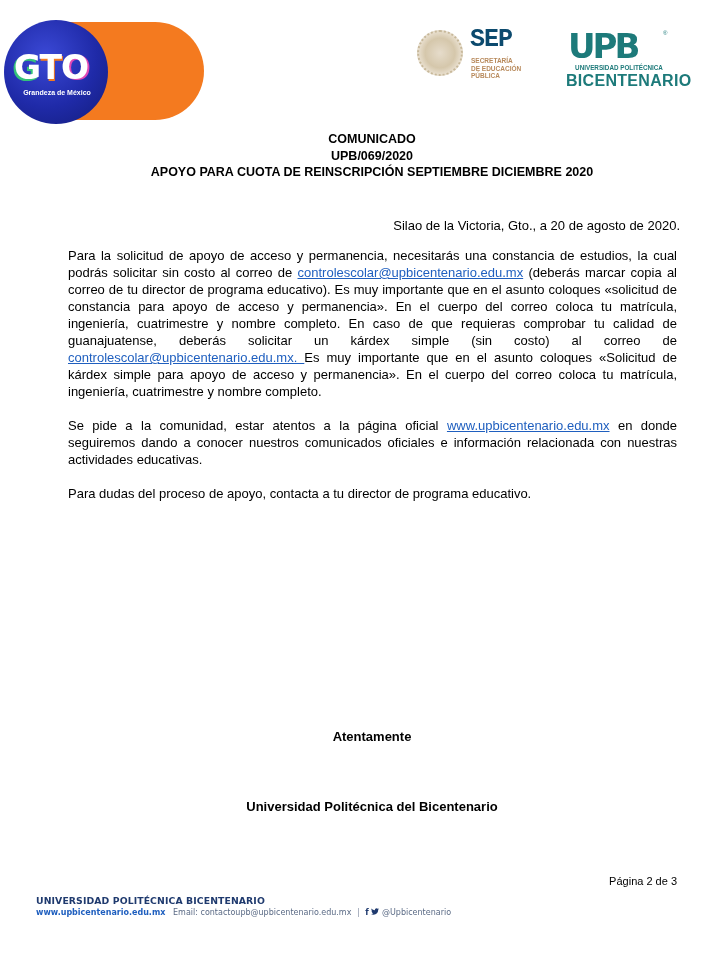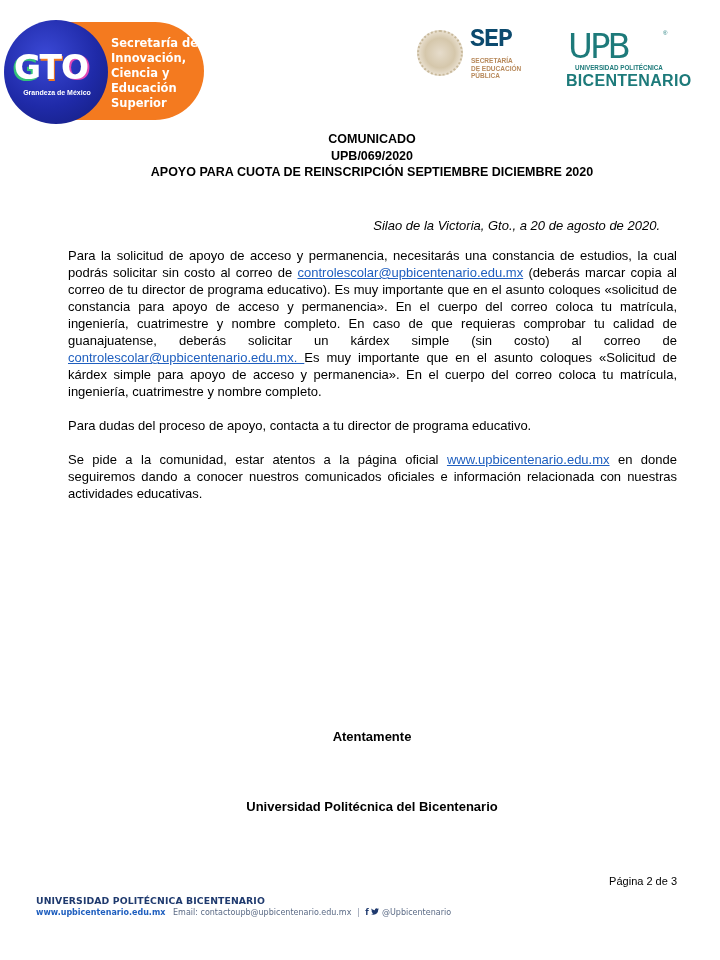--- a/index.html
+++ b/index.html
@@ -19,31 +19,31 @@
   .gto-tag { position: absolute; left: 10px; top: 69px; width: 86px; text-align: center; font-size: 7px; color: #ffffff; font-weight: bold; }
   .gto-text { position: absolute; left: 107px; top: 16px; font-family: "DejaVu Sans", sans-serif; font-weight: bold; font-size: 11.5px; line-height: 15px; color: #ffffff; }
 
   .sep-logo { position: absolute; left: 415px; top: 28px; width: 120px; height: 56px; }
   .sep-seal { position: absolute; left: 2px; top: 2px; width: 46px; height: 46px; border-radius: 50%;
     border: 2px dotted #c7b89a; background: radial-gradient(circle, #e6dccb 0%, #d5c7ab 50%, #efe7da 80%, #fff 100%); }
   .sep-word { position: absolute; left: 55px; top: -3px; font-family: Liberation Mono, monospace; font-weight: bold; font-size: 25px; color: #0c4a6e; letter-spacing: -1px; }
   .sep-sub { position: absolute; left: 56px; top: 29px; font-size: 6.5px; line-height: 7.5px; color: #b88a5c; font-weight: bold; }
 
   .upb-logo { position: absolute; left: 563px; top: 27px; width: 112px; height: 58px; }
-  .upb-mark { position: absolute; left: 5px; top: 2px; font-family: "DejaVu Sans", sans-serif; font-weight: normal; font-size: 34px; line-height: 34px; color: #1d7a7a; letter-spacing: -3px; }
+  .upb-mark { position: absolute; left: 5px; top: 2px; font-family: "DejaVu Sans", sans-serif; font-weight: bold; font-size: 34px; line-height: 34px; color: #1d7a7a; letter-spacing: -3px; }
   .upb-reg { position: absolute; left: 100px; top: 3px; font-size: 6px; color: #1d7a7a; }
   .upb-sub1 { position: absolute; left: 3px; top: 37px; width: 106px; text-align: center; font-size: 6.3px; color: #1d7a7a; font-weight: bold; white-space: nowrap; }
   .upb-sub2 { position: absolute; left: 3px; top: 45px; width: 106px; text-align: left; font-size: 16px; color: #1d7a7a; font-weight: bold; letter-spacing: 0.3px; }
 
   
   .title-block { position: absolute; left: 0; top: 131px; width: 744px; text-align: center; font-weight: bold; font-size: 12.5px; line-height: 16.5px; }
   .title-block div { white-space: nowrap; }
 
   
-  .date-line { position: absolute; right: 60px; top: 218px; font-size: 13px; white-space: nowrap; font-style: italic; }
+  .date-line { position: absolute; right: 40px; top: 218px; font-size: 13px; white-space: nowrap; }
   .body { position: absolute; left: 68px; top: 247px; width: 609px; font-size: 13px; line-height: 17px; text-align: justify; }
   .body p { margin-bottom: 17.2px; }
   .body a { color: #1f5fbf; text-decoration: underline; }
 
   .closing { position: absolute; left: 0; width: 744px; text-align: center; font-weight: bold; font-size: 13px; white-space: nowrap; }
   .closing.c1 { top: 729px; }
   .closing.c2 { top: 799px; }
 
   
   .page-num { position: absolute; right: 43px; top: 875px; font-size: 11px; }
@@ -56,27 +56,20 @@
   .footer .social { color: #1f3a6e; font-weight: bold; }
 </style>
 </head>
 <body>
 
 <div class="gto-logo">
   <div class="gto-pill"></div>
   <div class="gto-circle"></div>
   <div class="gto-word"><span class="g">G</span><span class="t">T</span><span class="o">O</span></div>
   <div class="gto-tag">Grandeza de México</div>
-  <div class="gto-text">
-    <div>Secretaría de</div>
-    <div>Innovación,</div>
-    <div>Ciencia y</div>
-    <div>Educación</div>
-    <div>Superior</div>
-  </div>
 </div>
 
 <div class="sep-logo">
   <div class="sep-seal"></div>
   <div class="sep-word">SEP</div>
   <div class="sep-sub">
     <div>SECRETARÍA</div>
     <div>DE EDUCACIÓN</div>
     <div>PÚBLICA</div>
   </div>
@@ -92,22 +85,22 @@
 <div class="title-block">
   <div>COMUNICADO</div>
   <div>UPB/069/2020</div>
   <div>APOYO PARA CUOTA DE REINSCRIPCIÓN SEPTIEMBRE DICIEMBRE 2020</div>
 </div>
 
 <div class="date-line">Silao de la Victoria, Gto., a 20  de agosto de 2020.</div>
 
 <div class="body">
   <p><span>Para la solicitud de apoyo de acceso y permanencia, necesitarás una constancia de estudios, la cual podrás solicitar sin costo al correo de </span><a>controlescolar@upbicentenario.edu.mx</a><span> (deberás marcar copia al correo de tu director de programa educativo). Es muy importante que en el asunto coloques «solicitud de constancia para apoyo de acceso y permanencia». En el cuerpo del correo coloca tu matrícula, ingeniería, cuatrimestre y nombre completo. En caso de que requieras comprobar tu calidad de guanajuatense, deberás solicitar un kárdex simple (sin costo) al correo de </span><a>controlescolar@upbicentenario.edu.mx. </a><span> Es muy importante que en el asunto coloques «Solicitud de kárdex simple para apoyo de acceso y permanencia». En el cuerpo del correo coloca tu matrícula, ingeniería, cuatrimestre y nombre completo.</span></p>
+  <p><span>Se pide a la comunidad, estar atentos a la página oficial </span><a>www.upbicentenario.edu.mx</a><span> en donde seguiremos dando a conocer nuestros comunicados oficiales e información relacionada con nuestras actividades educativas.</span></p>
   <p>Para dudas del proceso de apoyo, contacta a tu director de programa educativo.</p>
-  <p><span>Se pide a la comunidad, estar atentos a la página oficial </span><a>www.upbicentenario.edu.mx</a><span> en donde seguiremos dando a conocer nuestros comunicados oficiales e información relacionada con nuestras actividades educativas.</span></p>
 </div>
 
 <div class="closing c1">Atentamente</div>
 <div class="closing c2">Universidad Politécnica del Bicentenario</div>
 
 <div class="page-num">Página 2 de 3</div>
 <div class="footer">
   <div class="org">UNIVERSIDAD POLITÉCNICA BICENTENARIO</div>
   <div class="web">
     <span class="site">www.upbicentenario.edu.mx</span>

